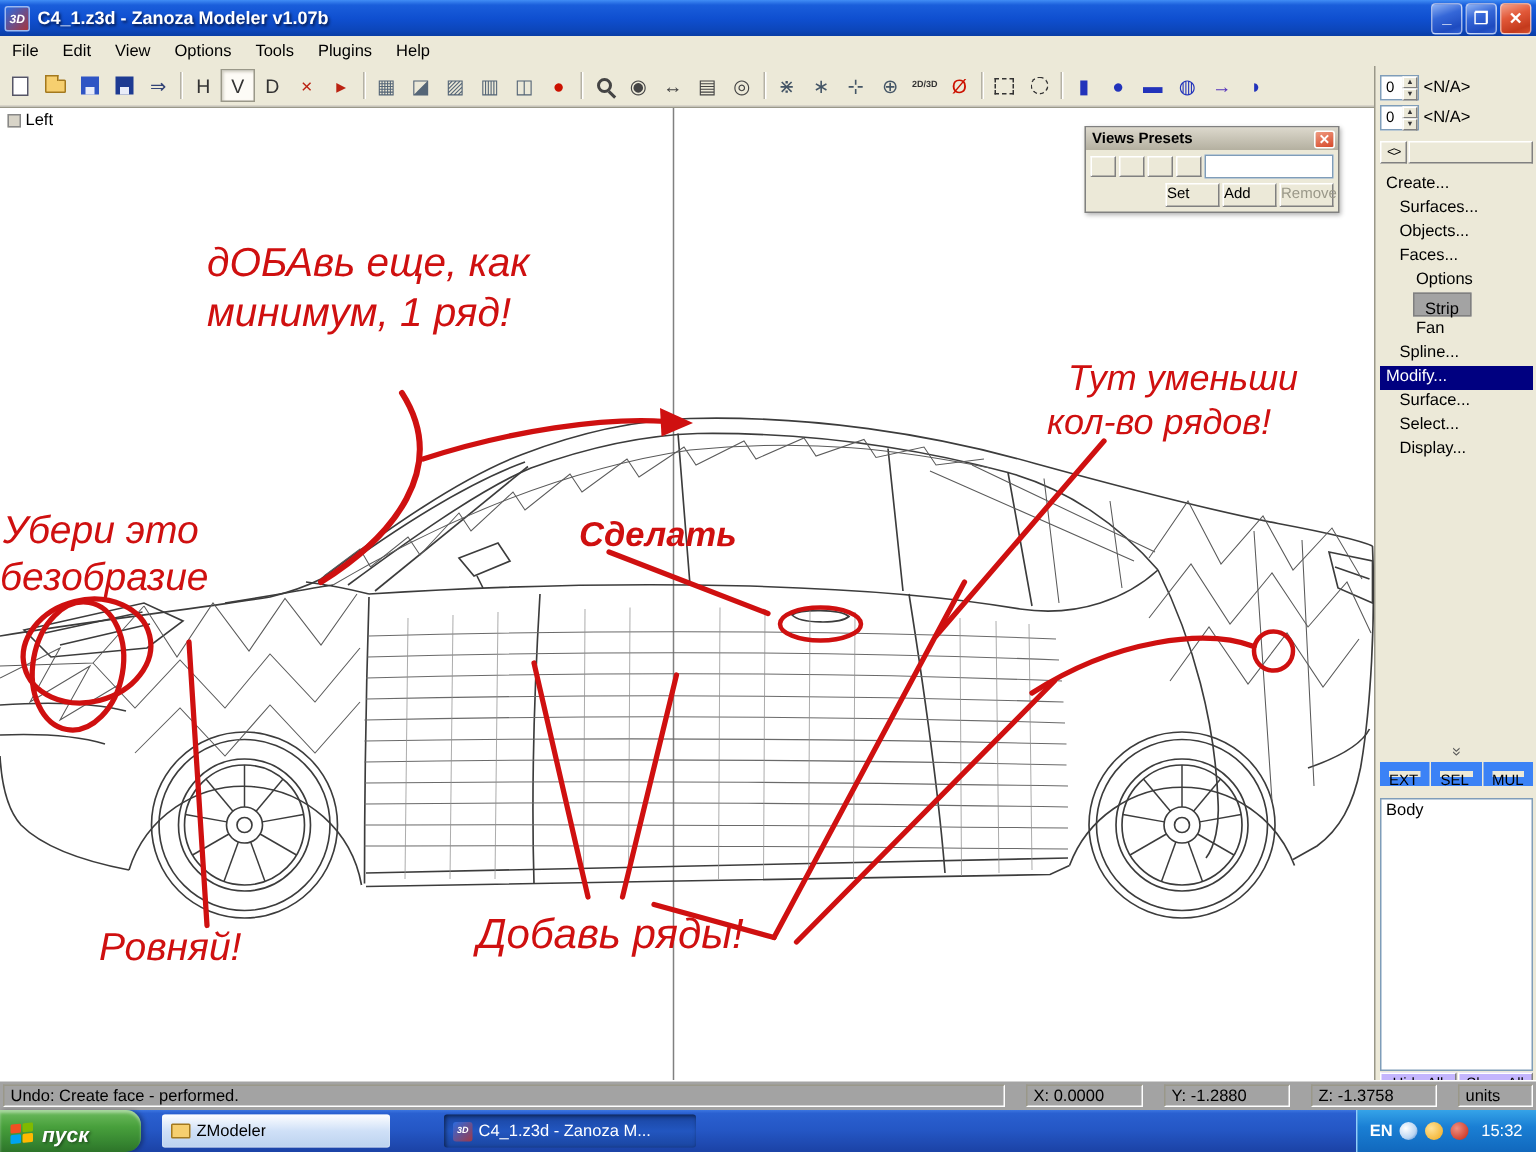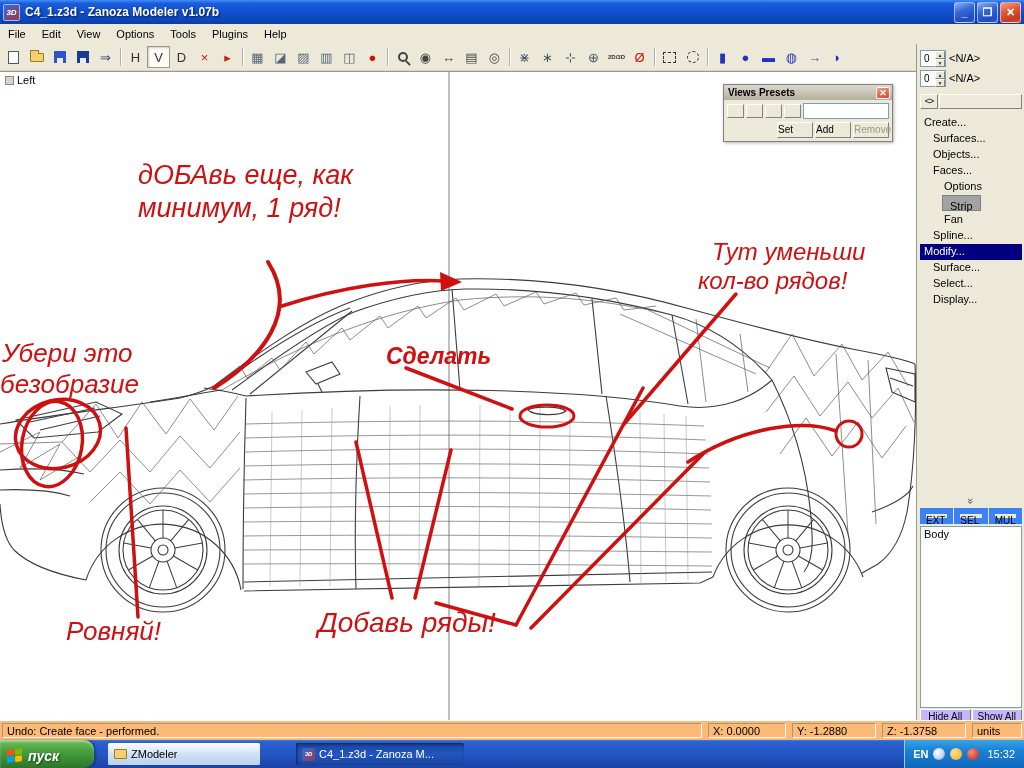--- a/index.html
+++ b/index.html
@@ -74,27 +74,27 @@
 .tree{margin-top:5px}
 .tree-item{height:16px;line-height:15px;padding-left:4px;white-space:nowrap;cursor:default}
 .tree-item[data-indent="1"]{padding-left:13px}
 .tree-item[data-indent="2"]{padding-left:24px}
 .tree-item[data-state="selected"]{background:#000080;color:#fff}
 .tree-item[data-state="boxed"]{display:inline-block;background:#a3a3a3;border:1px solid #808080;line-height:13px;padding:4px 7px;margin-left:22px}
 .chev{margin-top:186px;text-align:center;height:12px;color:#555}
 .chev span{display:inline-block;transform:rotate(90deg);font-size:11px;letter-spacing:-2px}
 .modes{display:flex;gap:1px;margin-top:2px}
 .mode-btn{flex:1;height:16px;border:6px solid #3b82f6;background:#ECE9D8;font-size:10px;text-align:left;line-height:14px}
-.objlist{height:182px;background:#fff;border:1px solid #7F9DB9;margin-top:2px;overflow:hidden}
+.objlist{height:182px;background:#fff;border:1px solid #7F9DB9;margin-top:8px;overflow:hidden}
 .obj-item{padding:1px 3px}
 .btnrow{display:flex;gap:1px;margin-top:1px}
 .panel-btn{flex:1;height:16px;border:1px solid;border-color:#fff #808080 #808080 #fff;background:#c4b5fd;font-size:10px;text-align:center;line-height:14px;white-space:nowrap;overflow:hidden}
 
 
-.statusbar{height:20px;background:#fdba74;display:flex;gap:6px;padding:2px;border-top:1px solid #fff;flex:none}
+.statusbar{height:20px;background:#a3a3a3;display:flex;gap:14px;padding:2px;border-top:1px solid #fff;flex:none}
 .status-cell{border:1px solid;border-color:#9a9889 #fff #fff #9a9889;padding:1px 4px;white-space:nowrap;overflow:hidden}
 .status-undo{flex:1}
 .status-x{width:78px}.status-y{width:84px}.status-z{width:84px}.status-units{width:50px}
 
 
 .taskbar{height:28px;background:linear-gradient(180deg,#3c76e0 0%,#2a60d0 8%,#2456c4 50%,#1c44a8 95%);display:flex;align-items:stretch;flex:none}
 .startbtn{width:94px;background:linear-gradient(180deg,#6fbc5f 0%,#48a03c 40%,#358430 80%,#2d7429);border-radius:0 10px 10px 0;display:flex;align-items:center;gap:5px;padding:4px 10px 0 7px;color:#fff;font-weight:bold;font-style:italic;font-size:14px;text-shadow:1px 1px 2px rgba(0,0,0,.5);box-shadow:inset 0 2px 2px rgba(255,255,255,.4),2px 0 3px rgba(0,0,0,.3);flex:none}
 .winflag{width:16px;height:15px;display:grid;grid-template-columns:7px 7px;grid-template-rows:6px 6px;gap:1px;transform:skewY(-6deg)}
 .winflag i{border-radius:1px}
 .wf-r{background:#f25022}.wf-g{background:#7fba00}.wf-b{background:#00a4ef}.wf-y{background:#ffb900}

